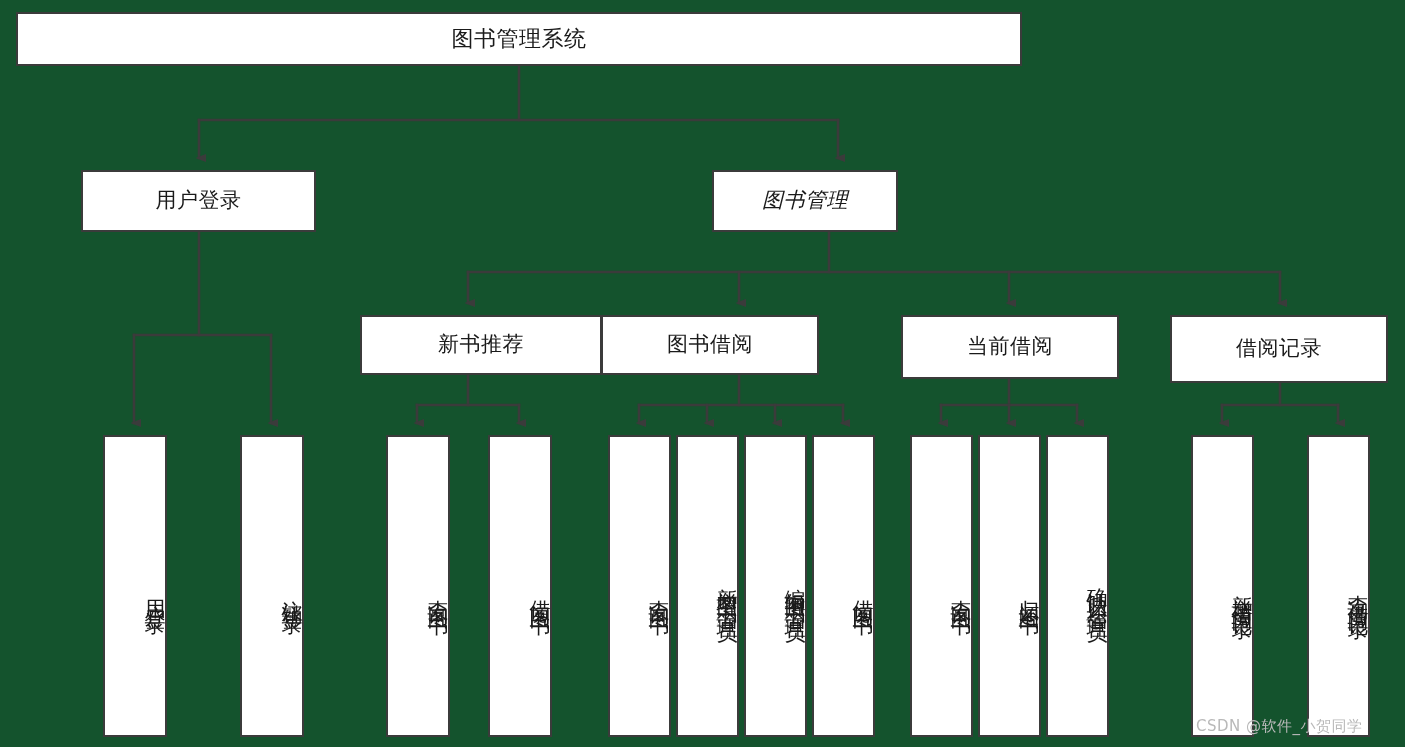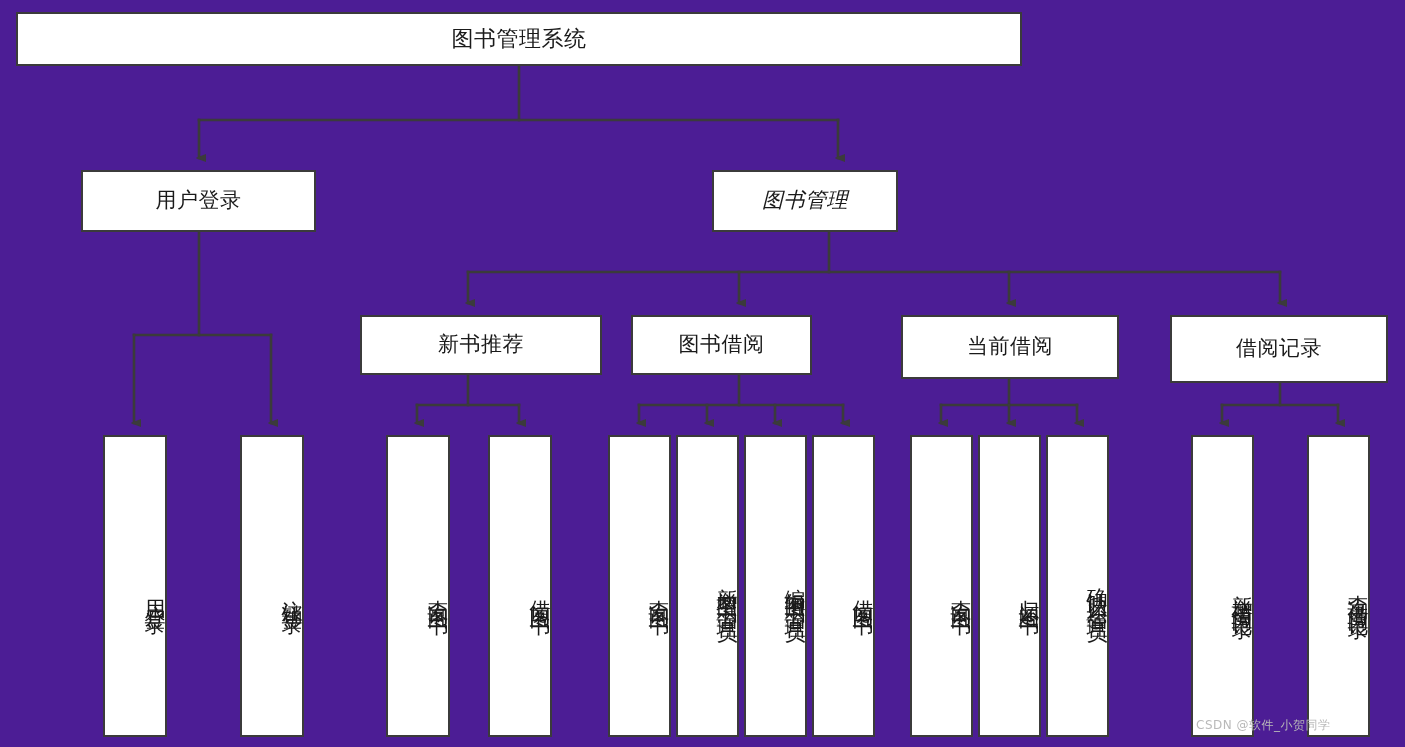--- a/index.html
+++ b/index.html
@@ -8,21 +8,21 @@
     padding: 0;
     background: #ffffff;
   }
   body {
     font-family: "DejaVu Sans", "Liberation Sans", sans-serif;
   }
   #canvas {
     position: relative;
     width: 1405px;
     height: 747px;
-    background: #4c1d95;
+    background: #14532d;
     overflow: hidden;
   }
   svg#wires {
     position: absolute;
     left: 0;
     top: 0;
     width: 1405px;
     height: 747px;
     pointer-events: none;
   }
@@ -55,21 +55,21 @@
     justify-content: center;
   }
   .node.vert .vlabel {
     display: block;
     writing-mode: vertical-rl;
     text-orientation: upright;
   }
   .watermark {
     position: absolute;
     color: #b9b9b9;
-    font-size: 12px;
+    font-size: 15px;
     letter-spacing: 0.5px;
     white-space: nowrap;
     user-select: none;
   }
 </style>
 </head>
 <body>
 
 <div id="canvas">
 
@@ -130,21 +130,21 @@
   <div class="node horiz" style="left:81px; top:170px; width:235px; height:62px;">
     <span>用户登录</span>
   </div>
   <div class="node horiz" style="left:712px; top:170px; width:186px; height:62px;font-style:italic;">
     <span>图书管理</span>
   </div>
 
   <div class="node horiz" style="left:360px; top:315px; width:242px; height:60px;">
     <span>新书推荐</span>
   </div>
-  <div class="node horiz" style="left:631px; top:315px; width:181px; height:60px;">
+  <div class="node horiz" style="left:601px; top:315px; width:218px; height:60px;">
     <span>图书借阅</span>
   </div>
   <div class="node horiz" style="left:901px; top:315px; width:218px; height:64px;">
     <span>当前借阅</span>
   </div>
   <div class="node horiz" style="left:1170px; top:315px; width:218px; height:68px;">
     <span>借阅记录</span>
   </div>
 
   <div class="node vert" style="left:103px; top:435px; width:64px; height:302px;">

